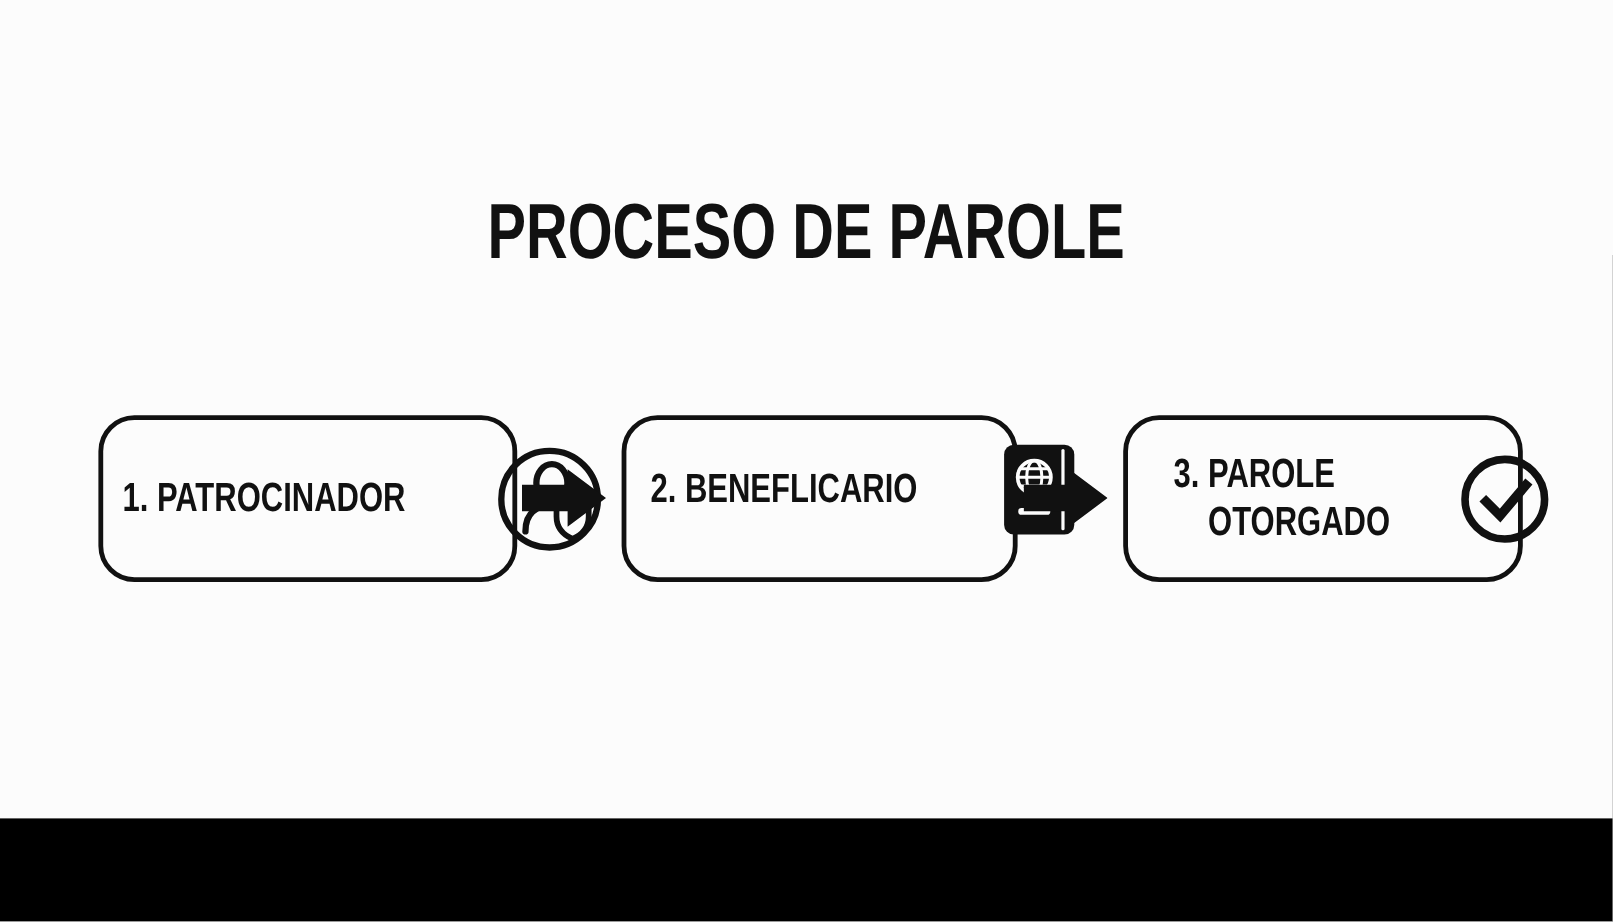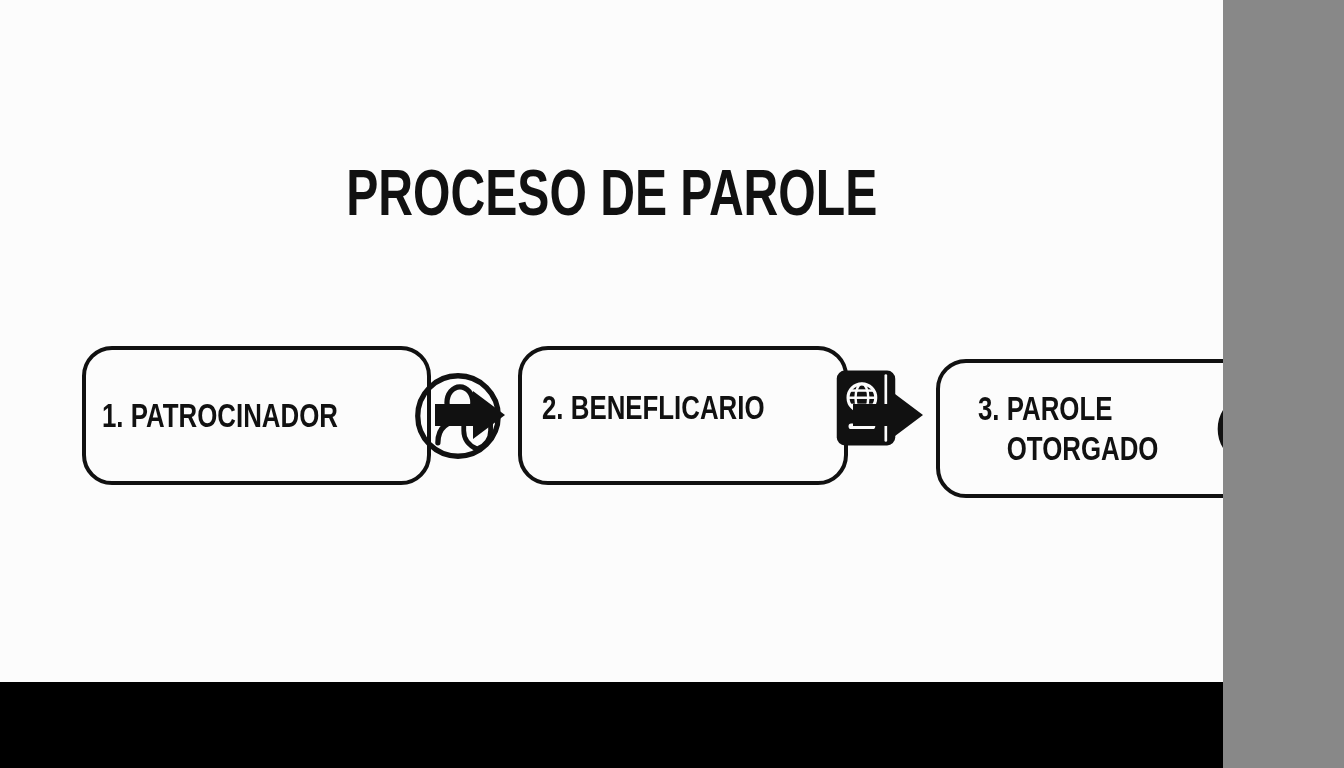--- a/index.html
+++ b/index.html
@@ -1,18 +1,18 @@
 <!DOCTYPE html>
 <html><head>
 <meta charset="utf-8">
 <style>
   html,body{margin:0;padding:0;background:#888;}
   .canvas{
     position:relative;
-    width:1223px;height:768px;
+    width:1344px;height:768px;
     background:#fcfcfc;
     overflow:hidden;
     font-family:"Liberation Sans","DejaVu Sans",sans-serif;
     color:#111;
   }
   .title{
     position:absolute;
     top:160px;left:0;right:0;
     margin:0;
     text-align:center;
@@ -34,21 +34,21 @@
     border:4px solid #111;
     border-radius:30px;
     background:#fcfcfc;
     box-sizing:border-box;
     display:flex;
     align-items:center;
     justify-content:space-between;
   }
   .box1{left:82px;width:349px;padding:0 24px 0 16px;}
   .box2{left:518px;width:330px;padding:0 28px 16px 20px;}
-  .box3{left:936px;width:333px;padding:0 18px 0 38px;margin-top:13px;}
+  .box3{left:936px;width:333px;padding:0 18px 0 38px;}
   .step-label{
     font-size:34px;
     font-weight:700;
     line-height:1.15;
     white-space:pre;
     display:inline-block;
     transform:scaleX(0.76);
     transform-origin:left center;
   }
   .arrow{

